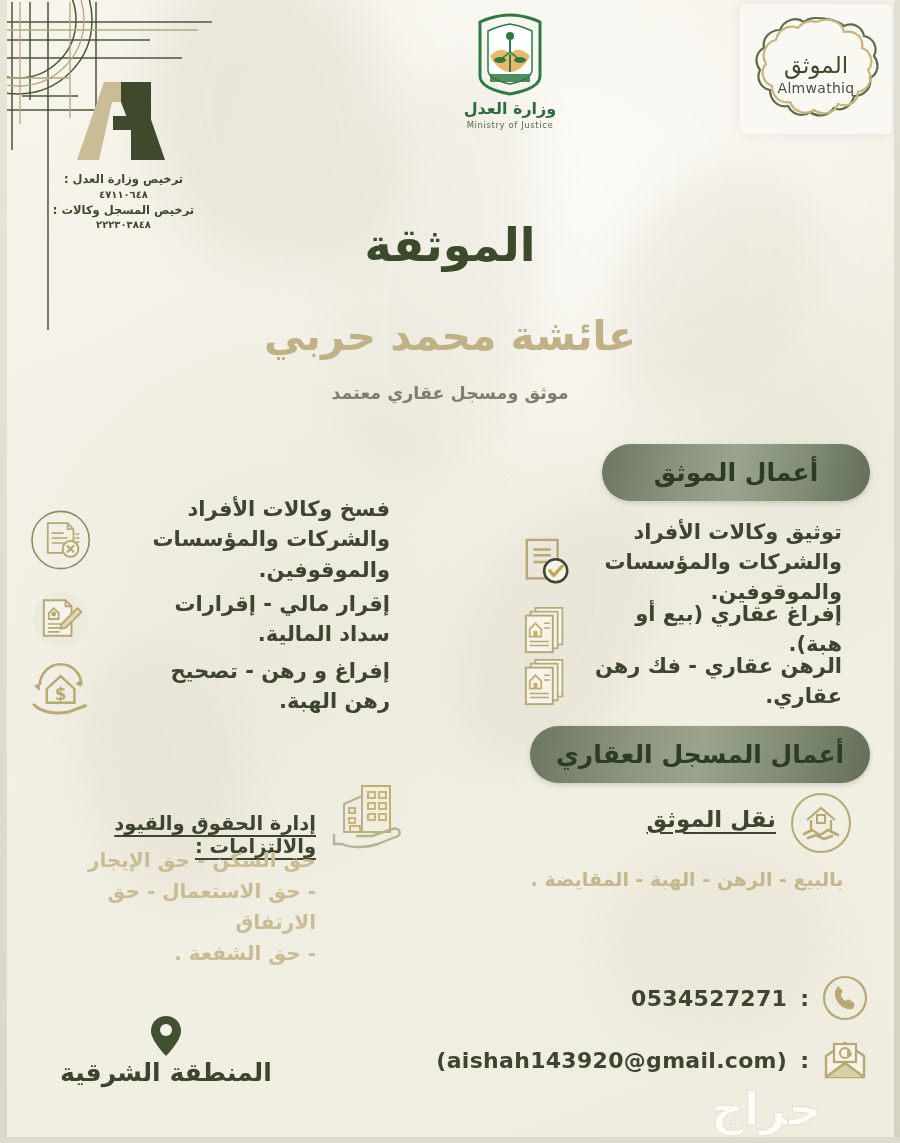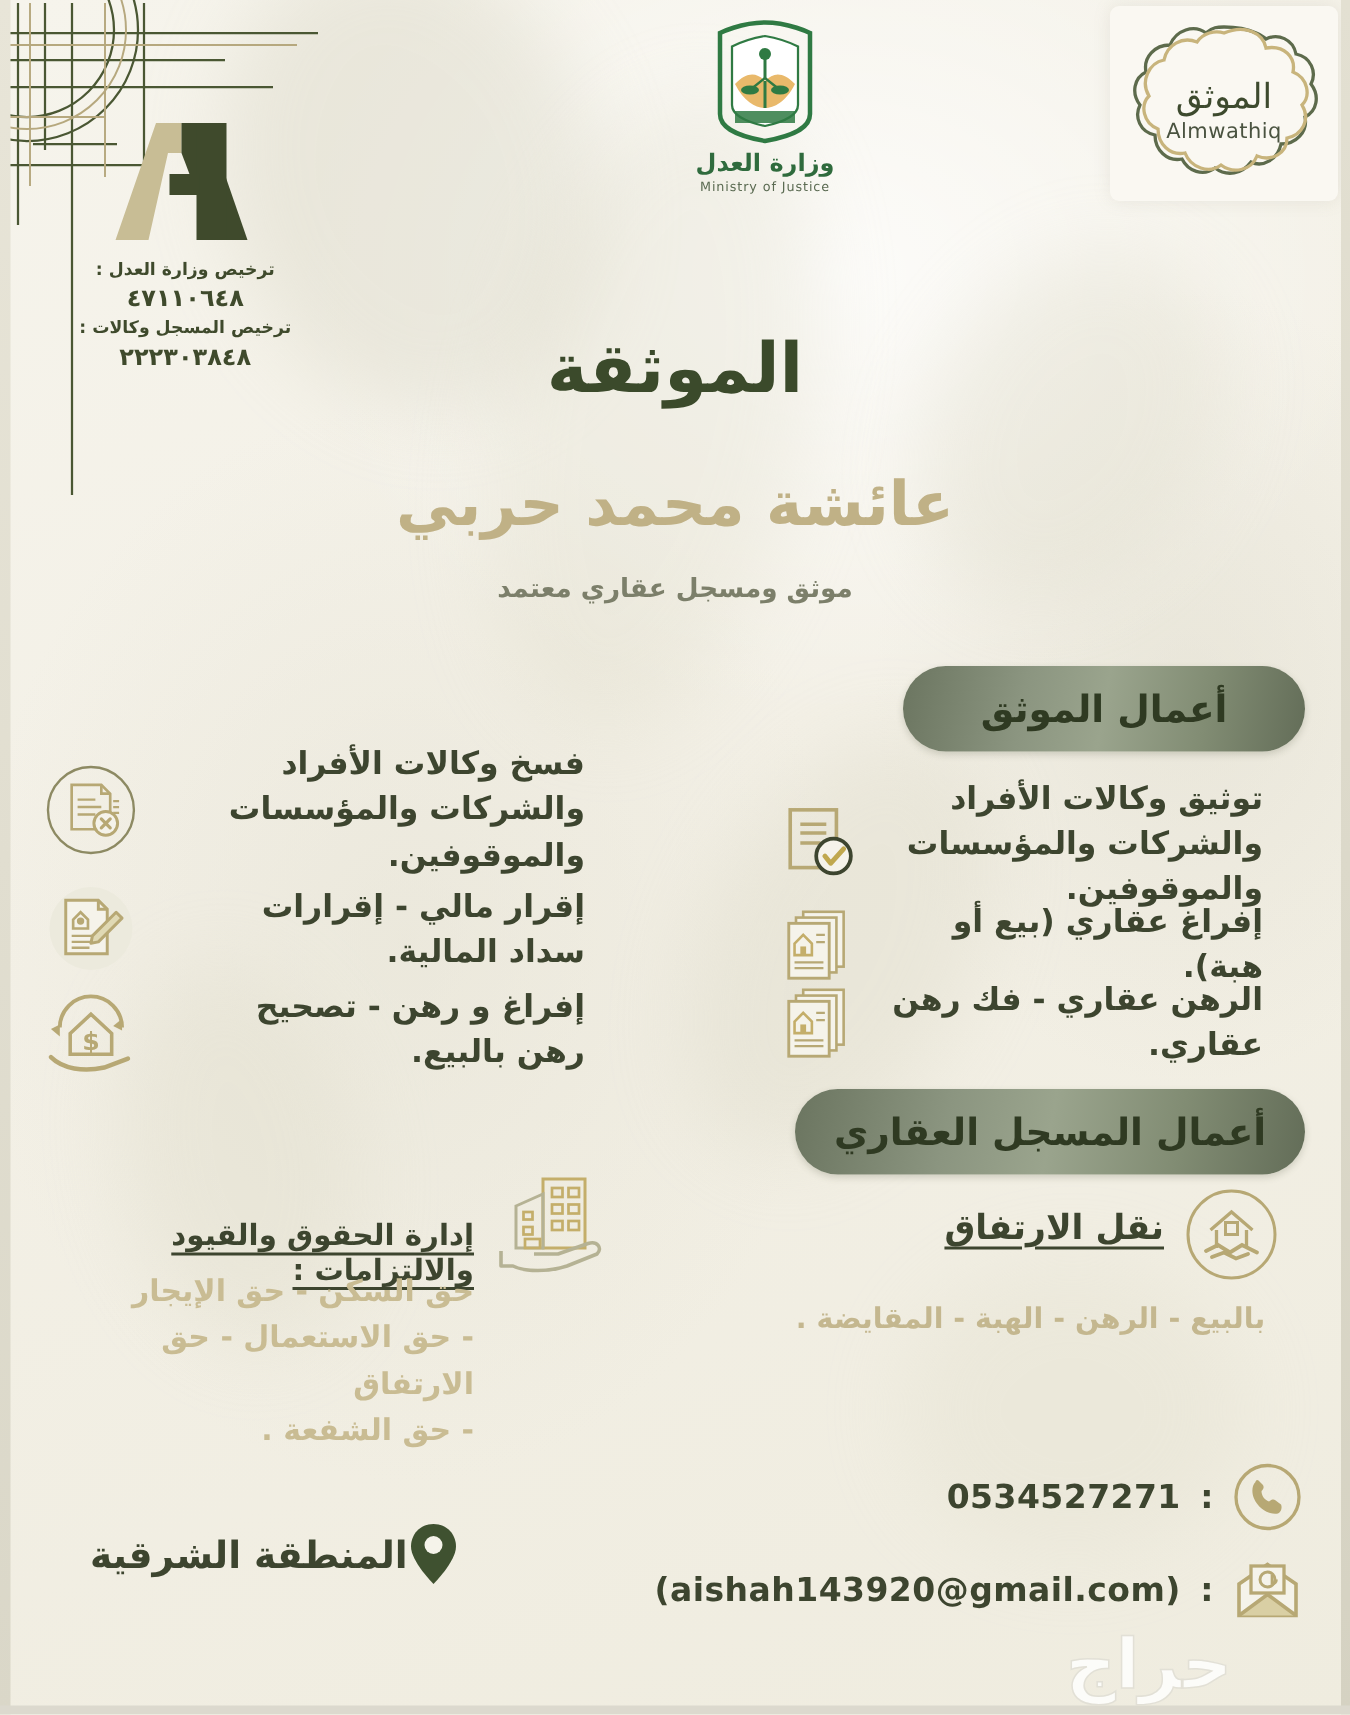--- a/index.html
+++ b/index.html
@@ -29,21 +29,21 @@
   .b5 { width: 230px; height: 200px; left: 600px; top: 840px; background: #e0ddcb; }
   .b6 { width: 190px; height: 250px; left: 620px; top: 160px; background: #d9d6c2; transform: rotate(30deg); }
 
   
   #ornament { position: absolute; left: 0; top: 0; width: 215px; height: 390px; }
 
   
   #logo-block { position: absolute; left: 36px; top: 78px; width: 175px; text-align: center; }
   #ah-logo { width: 110px; height: 85px; margin: 0 auto; display: block; }
   .lic-line { font-size: 11.5px; color: #3f4a2c; font-weight: bold; line-height: 1.45; direction: rtl; }
-  .lic-num  { font-size: 16px; color: #3f4a2c; font-weight: bold; letter-spacing: .5px; line-height: 1.4; }
+  .lic-num  { font-size: 10px; color: #3f4a2c; font-weight: bold; letter-spacing: .5px; line-height: 1.4; }
 
   
   #moj { position: absolute; left: 440px; top: 12px; width: 140px; text-align: center; }
   #moj svg { display: block; margin: 0 auto; }
   #moj .moj-ar { font-size: 16px; color: #2f6b3d; font-weight: bold; margin-top: 1px; letter-spacing: -0.5px; }
   #moj .moj-en { font-size: 8.5px; color: #5b6b52; letter-spacing: .6px; margin-top: 2px; }
 
   
   #badge { position: absolute; right: 8px; top: 4px; width: 152px; height: 130px;
            background: #faf8f2; border-radius: 6px; box-shadow: 0 0 12px rgba(140,135,115,.14); }
@@ -98,21 +98,21 @@
   #l2 .l-txt, #l3 .l-txt { width: 272px; }
 
   #rights-icon { position: absolute; left: 332px; top: 782px; width: 72px; height: 72px; }
   #rights-title { position: absolute; left: 24px; top: 812px; width: 292px; text-align: right;
                   font-size: 19.5px; font-weight: bold; color: #3d452f;
                   text-decoration: underline; text-underline-offset: 5px; text-decoration-thickness: 2px; }
   #rights-list { position: absolute; left: 24px; top: 845px; width: 292px; text-align: right;
                  font-size: 20px; font-weight: bold; color: #c9bc93; line-height: 1.55; }
 
   
-  #location { position: absolute; left: 60px; top: 1014px; display: flex; align-items: center; direction: rtl; }
+  #location { position: absolute; left: 60px; top: 1014px; display: flex; align-items: center; direction: rtl; flex-direction: column; }
   #location .loc-txt { font-size: 25px; font-weight: bold; color: #3d452f; }
   .contact { position: absolute; display: flex; align-items: center; gap: 13px; direction: rtl; }
   #c-phone { right: 32px; top: 975px; }
   #c-mail  { right: 32px; top: 1040px; }
   .c-txt { font-size: 22px; font-weight: bold; color: #3d452f; letter-spacing: .3px; direction: ltr; }
   .c-colon { font-size: 22px; font-weight: bold; color: #3d452f; }
 
   #watermark { position: absolute; right: 16px; bottom: 6px; width: 235px; height: 56px; opacity: .95; }
   #bottombar { position: absolute; left: 0; right: 0; bottom: 0; height: 6px; background: #dcd9ce; }
   #leftbar { position: absolute; left: 0; top: 0; bottom: 0; width: 7px;
@@ -241,21 +241,21 @@
       <rect x="9" y="6" width="28" height="38" fill="#f5f3ea" stroke="#b7a874" stroke-width="1.8"></rect>
       <rect x="4" y="10" width="28" height="38" fill="#f5f3ea" stroke="#b7a874" stroke-width="2"></rect>
       <path d="M8 24 L14 18 L20 24 L20 32 L8 32 Z" fill="none" stroke="#c4ae6a" stroke-width="1.8"></path>
       <rect x="12" y="26" width="4" height="6" fill="#c4ae6a"></rect>
       <path d="M23 18 H29 M23 23 H29 M8 37 H28 M8 41 H28" stroke="#b7a874" stroke-width="1.6"></path>
     </svg>
   </div>
 
   <div class="pill" id="pill-2">أعمال المسجل العقاري</div>
 
-  <div id="reg-title">نقل الارتفاق</div>
+  <div id="reg-title">نقل الموثق</div>
   <svg id="reg-icon" viewBox="0 0 62 62">
     <circle cx="31" cy="31" r="29" fill="none" stroke="#b7a874" stroke-width="2"></circle>
     <path d="M17 28 L31 16 L45 28" fill="none" stroke="#b7a874" stroke-width="2.2"></path>
     <path d="M21 28 V40 M41 28 V40" stroke="#b7a874" stroke-width="2.2"></path>
     <rect x="27" y="23" width="8" height="8" fill="none" stroke="#b7a874" stroke-width="2"></rect>
     <path d="M14 42 L22 38 L30 43 L38 38 L48 43" fill="none" stroke="#b7a874" stroke-width="2.6" stroke-linecap="round"></path>
     <path d="M18 46 L26 43 L34 47 L42 44" fill="none" stroke="#b7a874" stroke-width="2.6" stroke-linecap="round"></path>
   </svg>
   <div id="reg-sub">بالبيع - الرهن - الهبة - المقايضة .</div>
 
@@ -279,21 +279,21 @@
       <path d="M14 12 H36 L42 18 V48 H14 Z" fill="#f5f3ea" stroke="#b7a874" stroke-width="2"></path>
       <path d="M36 12 V18 H42" fill="none" stroke="#b7a874" stroke-width="2"></path>
       <path d="M19 25 L24 20 L29 25 V31 H19 Z" fill="none" stroke="#b7a874" stroke-width="1.8"></path>
       <circle cx="24" cy="26" r="2.5" fill="#b7a874"></circle>
       <path d="M18 36 H34 M18 40 H34 M18 44 H30" stroke="#b7a874" stroke-width="1.6"></path>
       <path d="M48 20 L52 24 L36 40 L31 41 L32 36 Z" fill="#e0d9b4" stroke="#b7a874" stroke-width="2" stroke-linejoin="round"></path>
     </svg>
   </div>
 
   <div class="l-item" id="l3">
-    <div class="l-txt">إفراغ و رهن - تصحيح رهن بالبيع.</div>
+    <div class="l-txt">إفراغ و رهن - تصحيح رهن الهبة.</div>
     <svg width="62" height="62" viewBox="0 0 62 62">
       <path d="M10 30 A21 21 0 0 1 52 30" fill="none" stroke="#b7a874" stroke-width="2.6"></path>
       <path d="M52 24 L52 32 L46 29 Z" fill="#b7a874"></path>
       <path d="M10 28 L10 36 L4 31 Z" fill="#b7a874"></path>
       <path d="M17 34 L31 21 L45 34 V48 H17 Z" fill="none" stroke="#b7a874" stroke-width="2.4"></path>
       <text x="31" y="45" font-size="17" font-weight="bold" fill="#b7a874" text-anchor="middle" font-family="DejaVu Sans, sans-serif">$</text>
       <path d="M4 50 C12 58 26 60 40 57 L56 51" fill="none" stroke="#b7a874" stroke-width="3" stroke-linecap="round"></path>
     </svg>
   </div>
 

